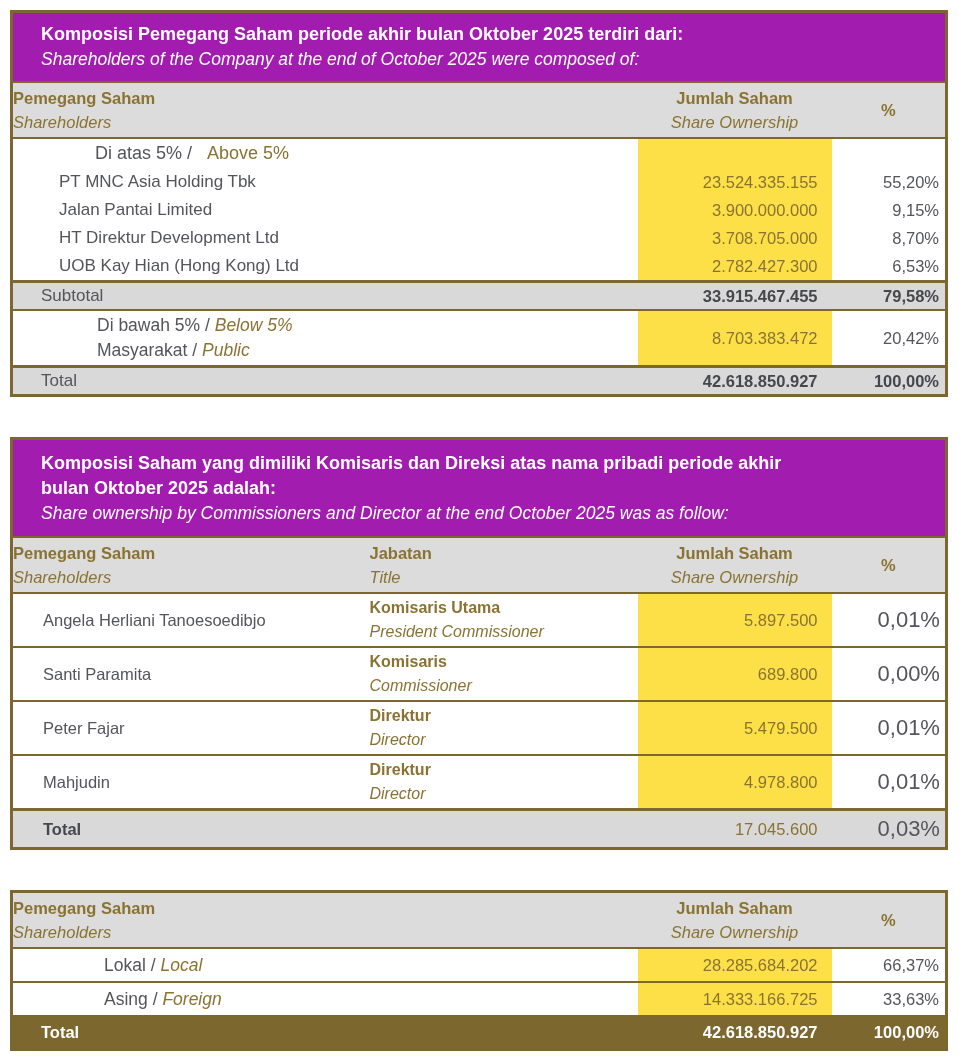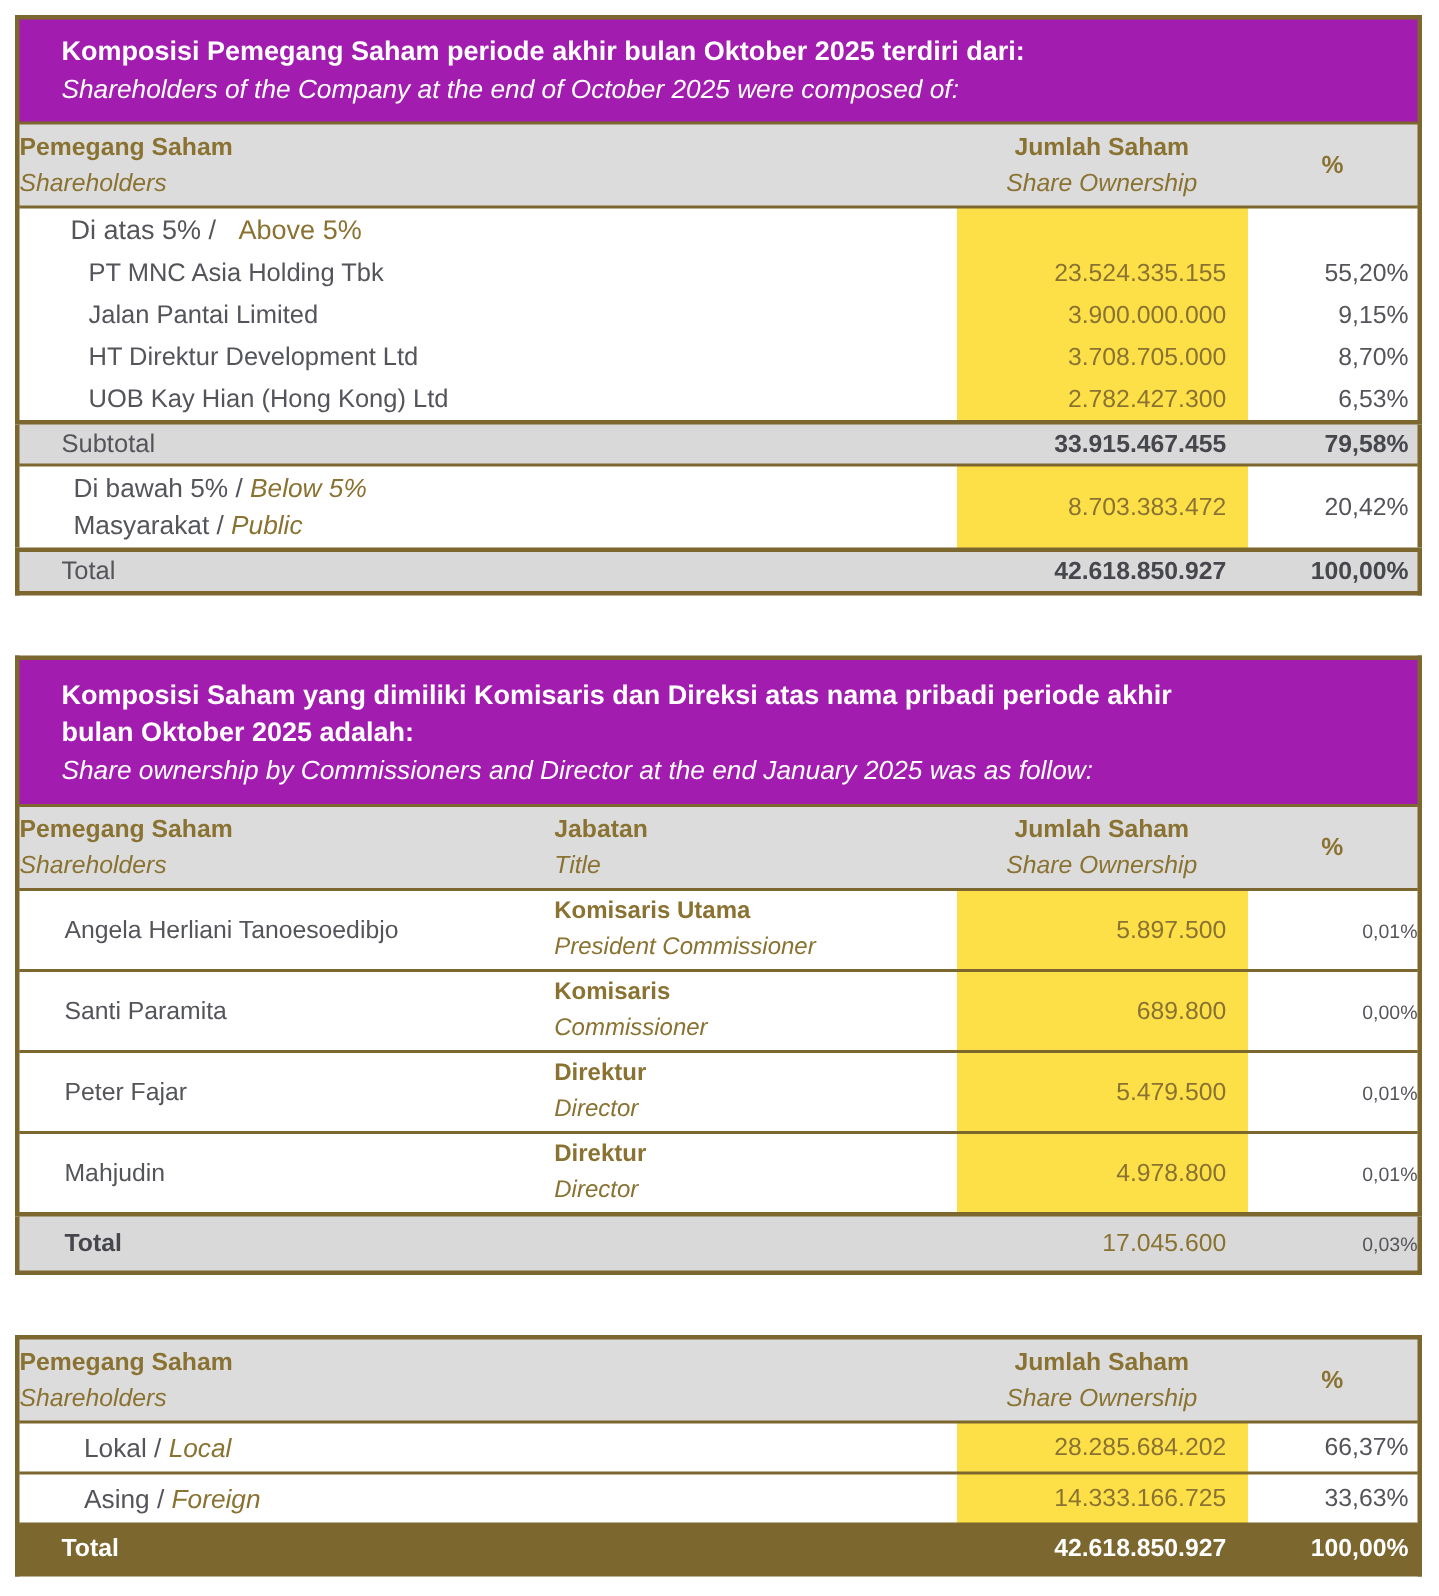--- a/index.html
+++ b/index.html
@@ -13,29 +13,29 @@
   .banner-cell{background:#a21caf;color:#ffffff;padding:9px 24px 9px 28px;border-bottom:2px solid #7C672F;}
   .banner-line-b{font-weight:bold;font-size:18px;line-height:25px;}
   .banner-line-i{font-style:italic;font-size:17.5px;line-height:25px;}
 
   .head td{background:#DCDCDC;border-bottom:2px solid #7C672F;padding:3px 0;}
   .hline-b{font-weight:bold;font-size:16.5px;line-height:24px;color:#8A7332;}
   .hline-i{font-style:italic;font-size:16.5px;line-height:24px;color:#8A7332;}
   .h-left{padding-left:20px;}
   .h-center{text-align:center;}
 
-  .dark{color:#54555A;}
+  .dark{color:#54555A;margin-left:48px;}
   .darkbold{color:#46474C;font-weight:bold;}
   .brown{color:#8A7332;margin-left:10px;}
   .brown-i{color:#8A7332;font-style:italic;}
 
   .numfill{background:#fde047;}
   .numcell{text-align:right;padding-right:14px;font-size:16.5px;}
   .pctcell{text-align:right;padding-right:6px;font-size:16.5px;}
-  .pctcenter{text-align:right;font-size:13px;padding-left:41px;}
+  .pctcenter{text-align:center;font-size:22px;padding-left:41px;}
 
   
   .t1 .group td{height:29px;}
   .t1 .group .glabel{font-size:18px;padding-left:34px;}
   .t1 .item td{height:28px;}
   .t1 .item .iname{font-size:17px;padding-left:46px;}
   .t1 .subtotal td{background:#D9D9D9;height:26px;border-top:3px solid #7C672F;border-bottom:2px solid #7C672F;}
   .t1 .subtotal .slabel{font-size:17px;padding-left:28px;}
   .t1 .below td{border-bottom:3px solid #7C672F;padding-top:2px;padding-bottom:2px;}
   .t1 .below .blabel{font-size:17.5px;line-height:25px;padding-left:36px;}
@@ -144,21 +144,21 @@
         <col style="width:348px">
         <col style="width:278px">
         <col style="width:194px">
         <col style="width:115px">
       </colgroup>
     <tbody>
         <tr>
       <td colspan="4" class="banner-cell">
         <div class="banner-line-b">Komposisi Saham yang dimiliki Komisaris dan Direksi atas nama pribadi periode akhir</div>
         <div class="banner-line-b">bulan Oktober 2025 adalah:</div>
-        <div class="banner-line-i">Share ownership by Commissioners and Director at the end January 2025 was as follow:</div>
+        <div class="banner-line-i">Share ownership by Commissioners and Director at the end October 2025 was as follow:</div>
       </td>
     </tr>
     <tr class="head">
       <td class="h-left">
         <div class="hline-b">Pemegang Saham</div>
         <div class="hline-i">Shareholders</div>
       </td>
       <td style="padding-left:10px">
         <div class="hline-b">Jabatan</div>
         <div class="hline-i">Title</div>

